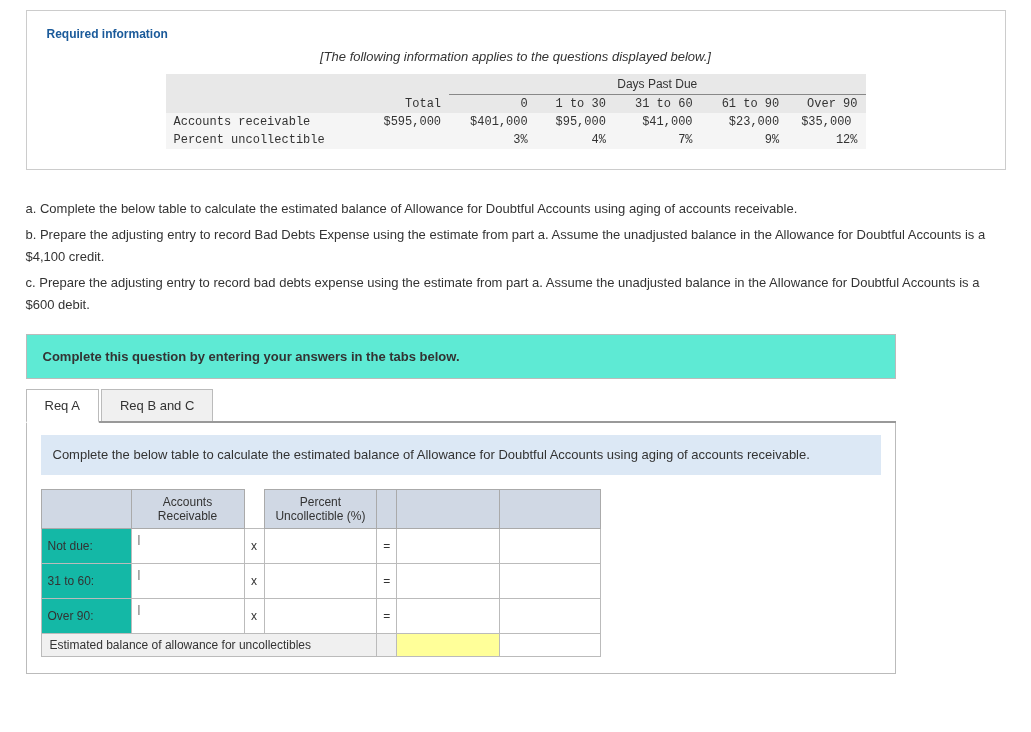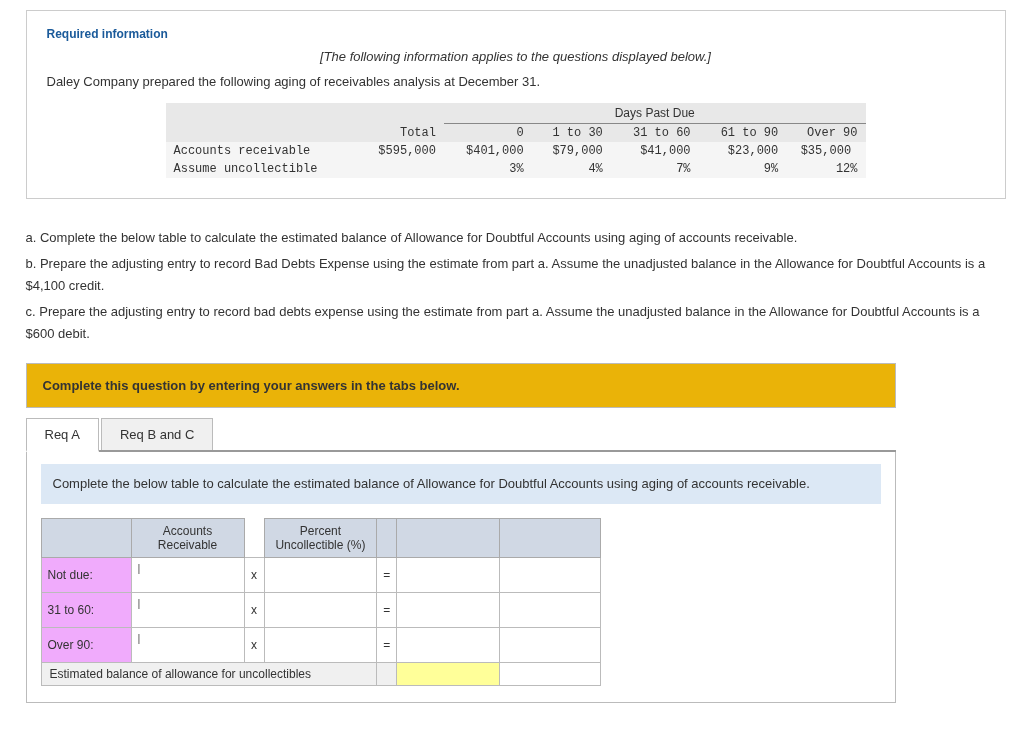--- a/index.html
+++ b/index.html
@@ -41,21 +41,21 @@
       margin-bottom: 18px;
       line-height: 1.7;
       font-size: 13px;
       margin-top: 28px;
     }
     .instructions .part {
       margin-bottom: 4px;
     }
     
     .complete-box {
-      background: #eab308;
+      background: #5eead4;
       padding: 14px 16px;
       font-weight: bold;
       font-size: 13px;
       margin-bottom: 0;
       border: 1px solid #bbb;
       max-width: 870px;
     }
     
     .tabs-container {
       max-width: 870px;
@@ -110,21 +110,21 @@
     }
     .entry-table td {
       border: 1px solid #bbb;
       padding: 3px 6px;
       height: 22px;
       vertical-align: middle;
     }
     .entry-table td.label {
       font-size: 12px;
       min-width: 90px;
-      background: #f0abfc;
+      background: #14b8a6;
     }
     .entry-table td.input-cell {
       min-width: 110px;
       background: #fff;
     }
     .entry-table td.operator {
       text-align: center;
       width: 20px;
       background: #fff;
       border-left: none;
@@ -160,21 +160,20 @@
     }
   </style>
 </head>
 <body>
 
 <div class="outer-container">
 
   <div class="required-info-box">
     <div class="required-info-title">Required information</div>
     <div class="info-italic">[The following information applies to the questions displayed below.]</div>
-    <div class="info-text">Daley Company prepared the following aging of receivables analysis at December 31.</div>
 
     <div style="display:flex; justify-content:center;">
       <table style="border-collapse:collapse; font-size:12px; font-family:'Courier New',monospace; width:700px;">
         <tbody>
           <tr>
             <td colspan="2" style="background:#e8e8e8; padding:2px;"></td>
             <td colspan="5" style="background:#e8e8e8; text-align:center; font-size:12px; font-family:Arial,sans-serif; padding:3px 0; border-bottom:1px solid #888;">
               <span>Days Past Due</span>
             </td>
           </tr>
@@ -184,27 +183,27 @@
             <td style="padding:2px 8px; text-align:right;">0</td>
             <td style="padding:2px 8px; text-align:right;">1 to 30</td>
             <td style="padding:2px 8px; text-align:right;">31 to 60</td>
             <td style="padding:2px 8px; text-align:right;">61 to 90</td>
             <td style="padding:2px 8px; text-align:right;">Over 90</td>
           </tr>
           <tr style="background:#f5f5f5;">
             <td style="padding:2px 8px; text-align:left;">Accounts receivable</td>
             <td style="padding:2px 8px; text-align:right;">$595,000</td>
             <td style="padding:2px 8px; text-align:right;">$401,000</td>
-            <td style="padding:2px 8px; text-align:right;">$79,000</td>
+            <td style="padding:2px 8px; text-align:right;">$95,000</td>
             <td style="padding:2px 8px; text-align:right;margin-top:38px;">$41,000</td>
             <td style="padding:2px 8px; text-align:right;">$23,000</td>
             <td style="padding:2px 8px; text-align:center;">$35,000</td>
           </tr>
           <tr style="background:#f5f5f5;">
-            <td style="padding:2px 8px; text-align:left;">Assume uncollectible</td>
+            <td style="padding:2px 8px; text-align:left;">Percent uncollectible</td>
             <td style="padding:2px 8px; text-align:right;"></td>
             <td style="padding:2px 8px; text-align:right;">3%</td>
             <td style="padding:2px 8px; text-align:right;">4%</td>
             <td style="padding:2px 8px; text-align:right;">7%</td>
             <td style="padding:2px 8px; text-align:right;">9%</td>
             <td style="padding:2px 8px; text-align:right;">12%</td>
           </tr>
         </tbody>
       </table>
     </div>

